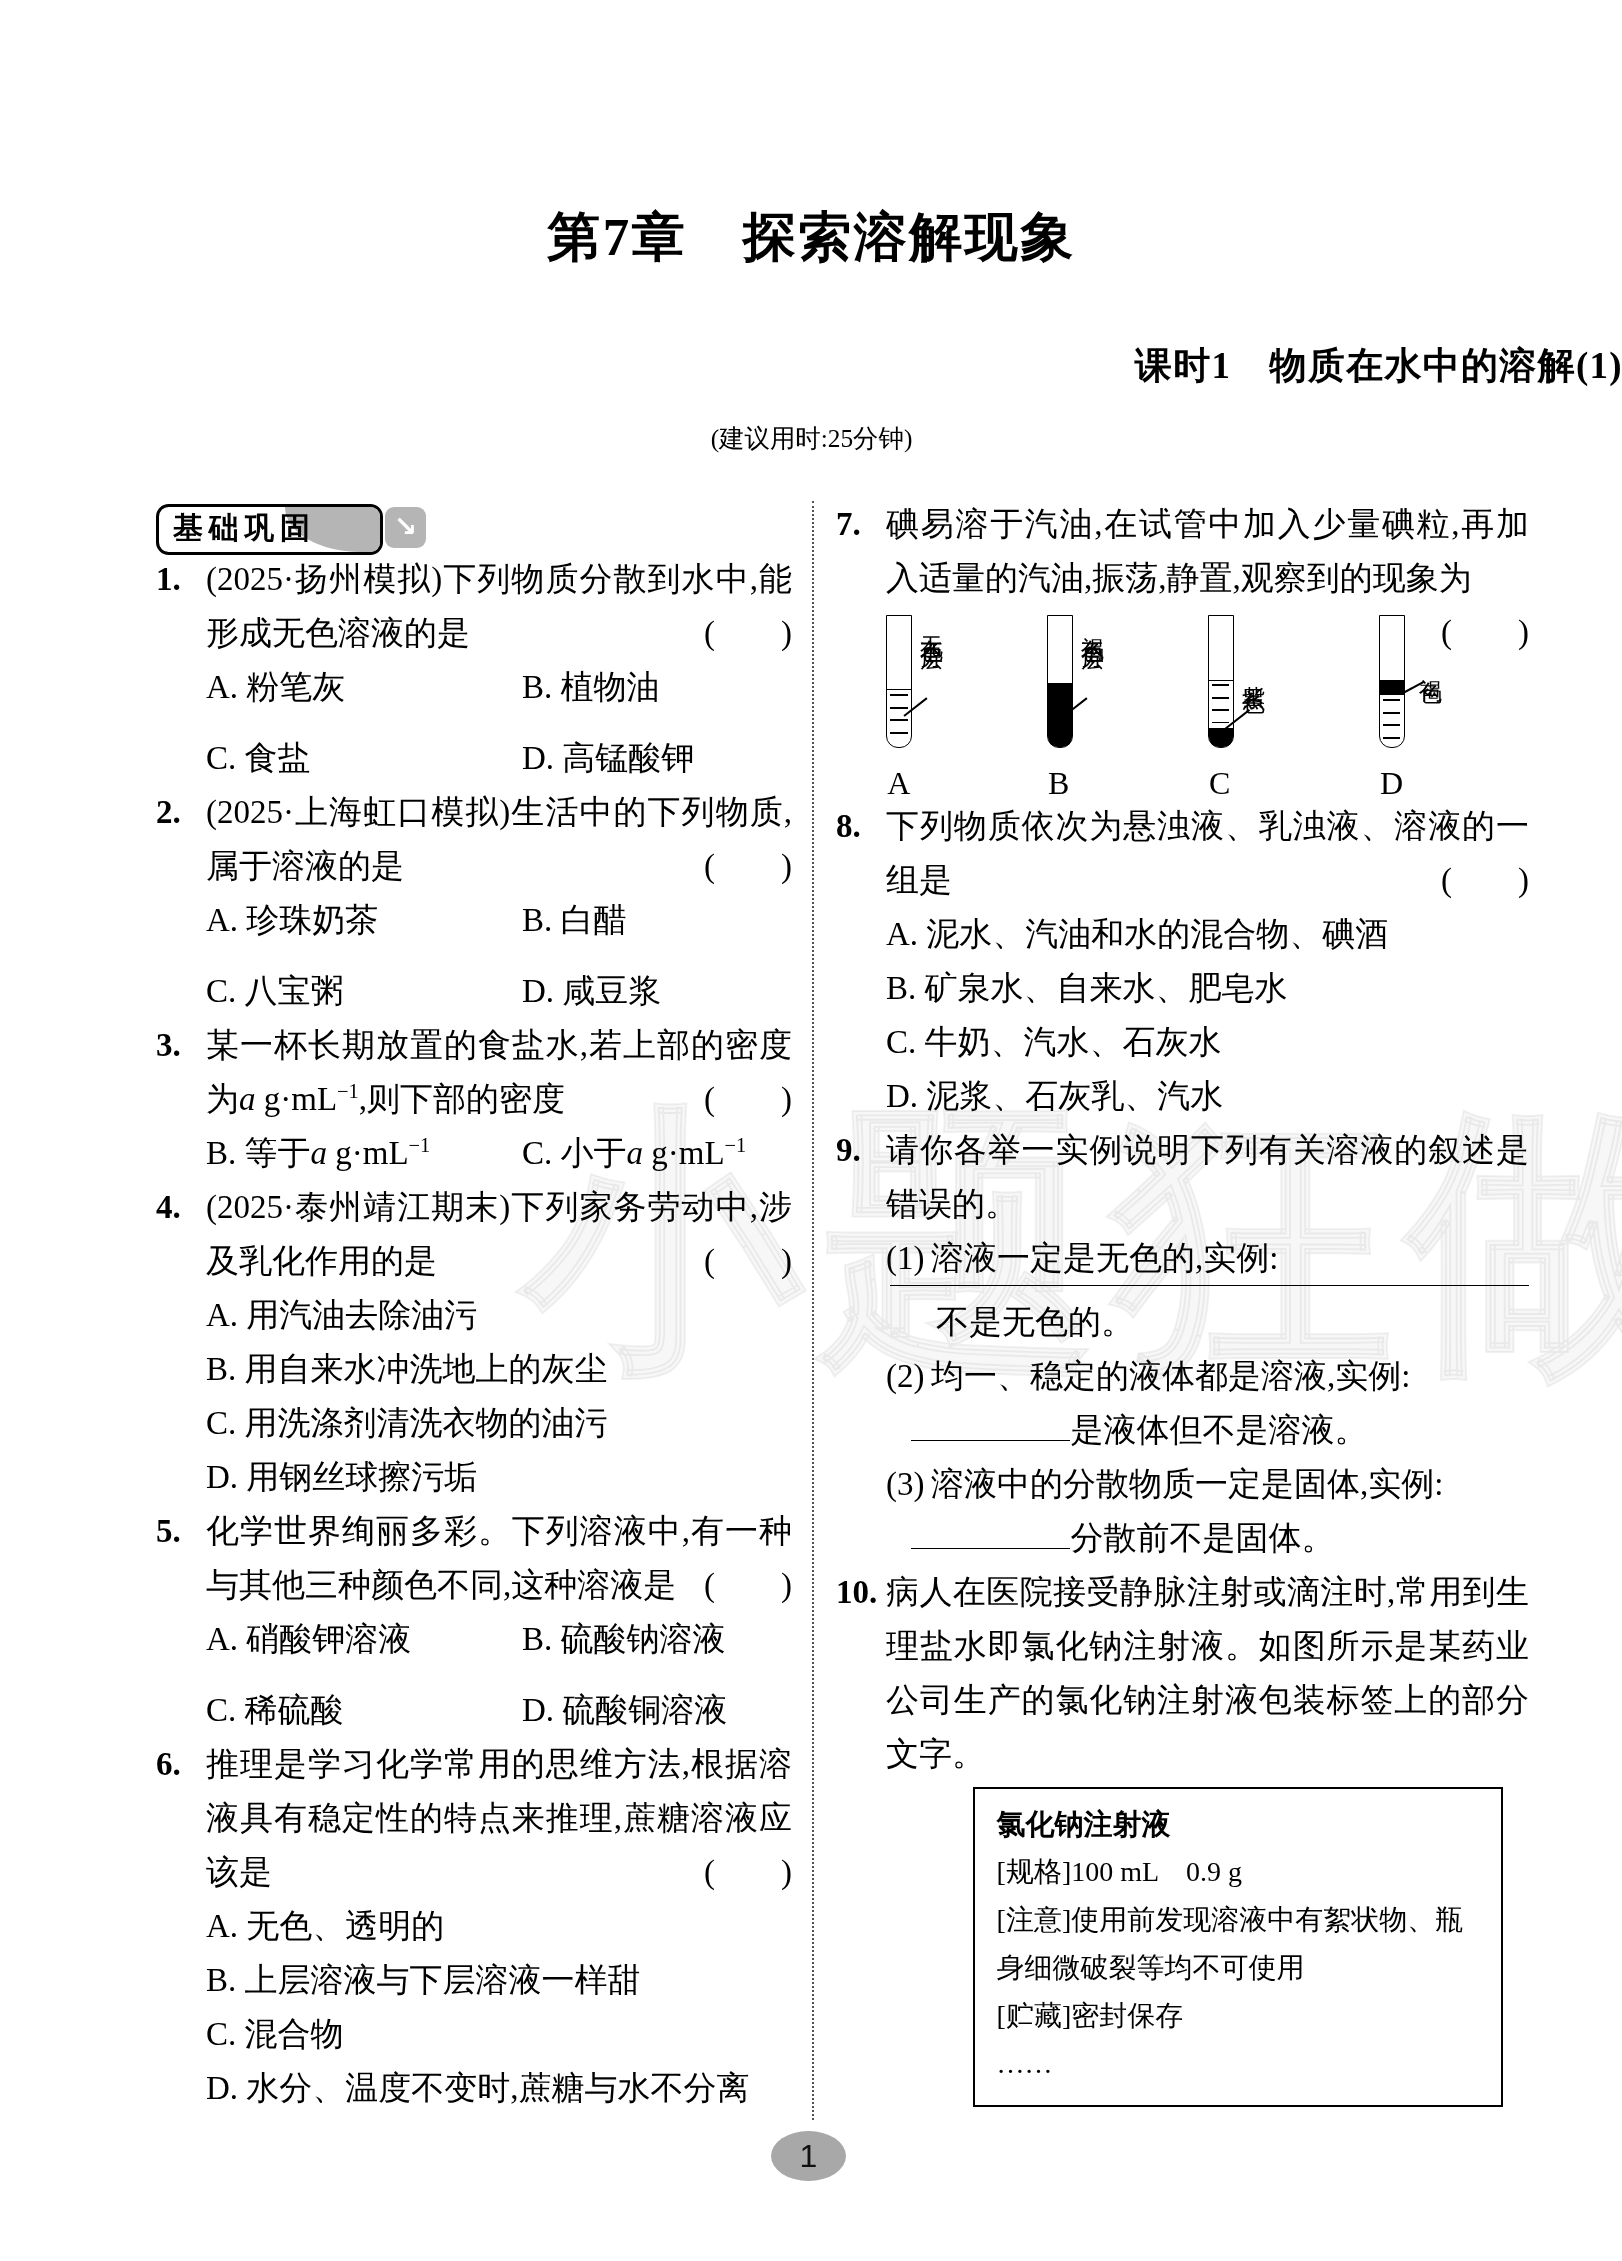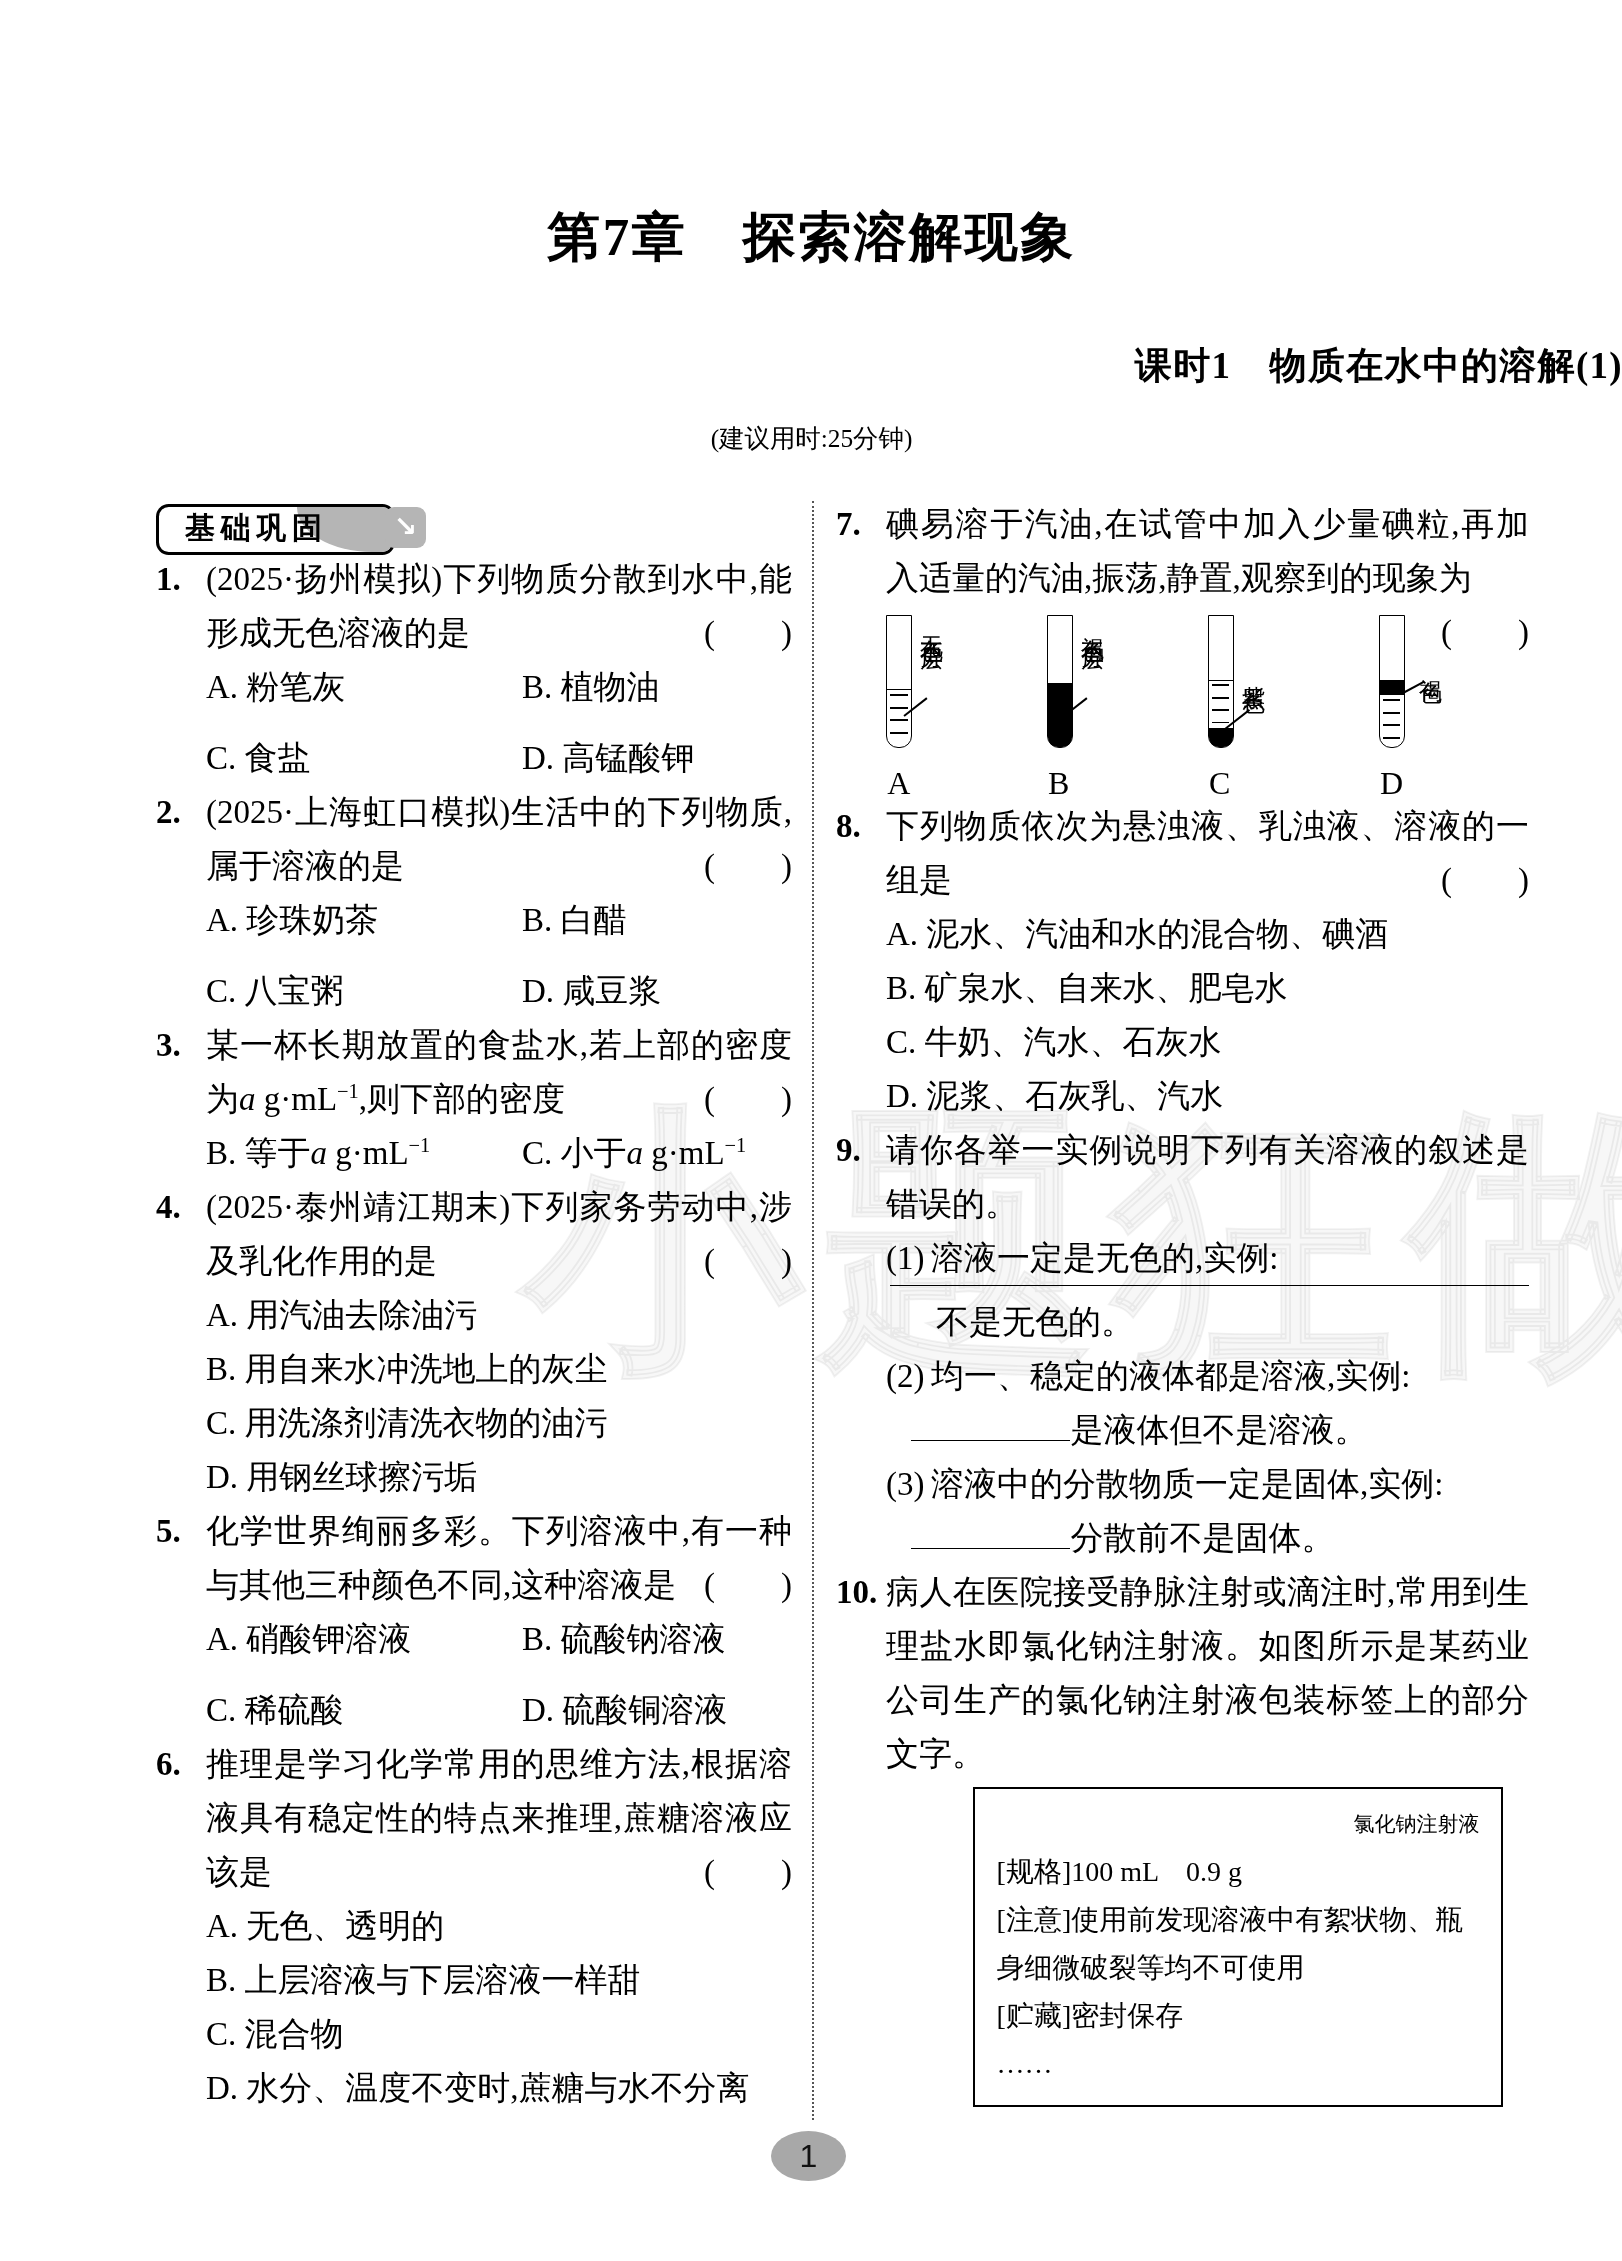--- a/index.html
+++ b/index.html
@@ -6,21 +6,21 @@
   .page{position:relative;width:1623px;height:2261px;background:#ffffff;overflow:hidden;
         font-family:"Liberation Serif","DejaVu Serif",serif;color:#000;}
   
   .chapter-title{position:absolute;left:0;top:202px;width:100%;text-align:center;
         font-size:53px;font-weight:700;letter-spacing:2.5px;}
   .lesson-title{position:absolute;left:0;top:341px;width:100%;text-align:right;
         font-size:37px;font-weight:700;letter-spacing:1.3px;}
   .time-hint{position:absolute;left:0;top:422px;width:100%;text-align:center;font-size:25.4px;}
   
   .badge{position:absolute;left:156px;top:504px;width:221px;height:45px;border:3.2px solid #000;
-        border-radius:12.7px;background:#fff;overflow:hidden;padding-left:12px;}
+        border-radius:12.7px;background:#fff;overflow:hidden;}
   .badge::after{content:"";position:absolute;right:0;top:0;bottom:0;width:95px;background:#b5b5b5;
         border-bottom-left-radius:95px 57px;}
   .badge-label{position:relative;z-index:1;display:block;padding-left:14px;line-height:42px;
         font-size:30px;font-weight:700;letter-spacing:5.7px;}
   .badge-arrow{position:absolute;left:385px;top:507px;width:41px;height:41px;background:#b5b5b5;
         border-radius:9px;color:#fff;font-size:28px;font-weight:700;text-align:center;line-height:39px;
         font-family:"DejaVu Sans",sans-serif;}
   
   .divider{position:absolute;left:812px;top:501px;height:1619px;border-left:2.5px dotted #555;}
   .col{position:absolute;z-index:1;font-size:33px;line-height:54px;text-align:justify;}
@@ -58,21 +58,21 @@
   
   .part{position:relative;}
   .flexline{display:flex;flex-direction:column;}
   .blank-grow{flex:1;border-bottom:1.9px solid #000;margin:0 0 9px 3.8px;}
   .blank{display:inline-block;width:159px;height:1em;border-bottom:1.9px solid #000;vertical-align:baseline;}
   .p1-line2{margin-left:50px;}
   .p23-line2{margin-left:25.4px;}
   
   .labelbox{margin:6.4px 0 0 87px;width:483px;border:2.5px solid #000;padding:11.4px 21.6px 16.5px 21.6px;
         font-size:28px;line-height:48px;text-align:left;}
-  .labelbox .lb-title{text-align:right;font-weight:400;font-size:21px;}
+  .labelbox .lb-title{text-align:left;font-weight:700;font-size:29px;}
   
   .watermark{position:absolute;left:522px;top:1056px;z-index:0;font-size:280px;font-weight:700;
         letter-spacing:15.3px;color:rgba(0,0,0,0.030);-webkit-text-stroke:1.9px rgba(0,0,0,0.055);
         white-space:nowrap;}
   .pagenum{position:absolute;left:771px;top:2131px;width:75px;height:50px;background:#a8a8a8;
         border-radius:50%;text-align:center;line-height:50px;font-size:32px;color:#111;
         font-family:"Liberation Sans","DejaVu Sans",sans-serif;z-index:1;}
 </style>
 </head>
 <body>

